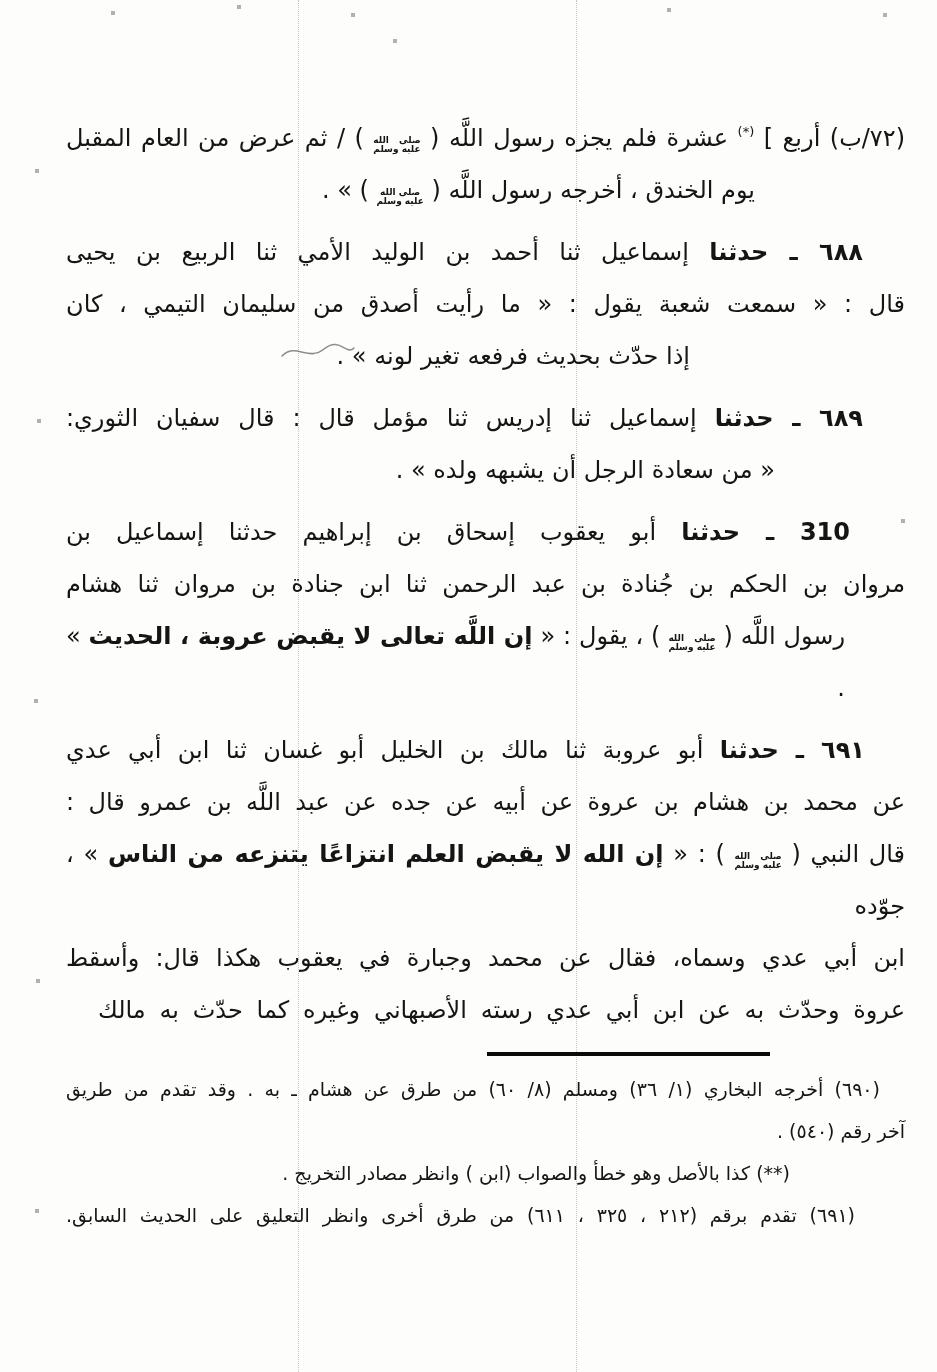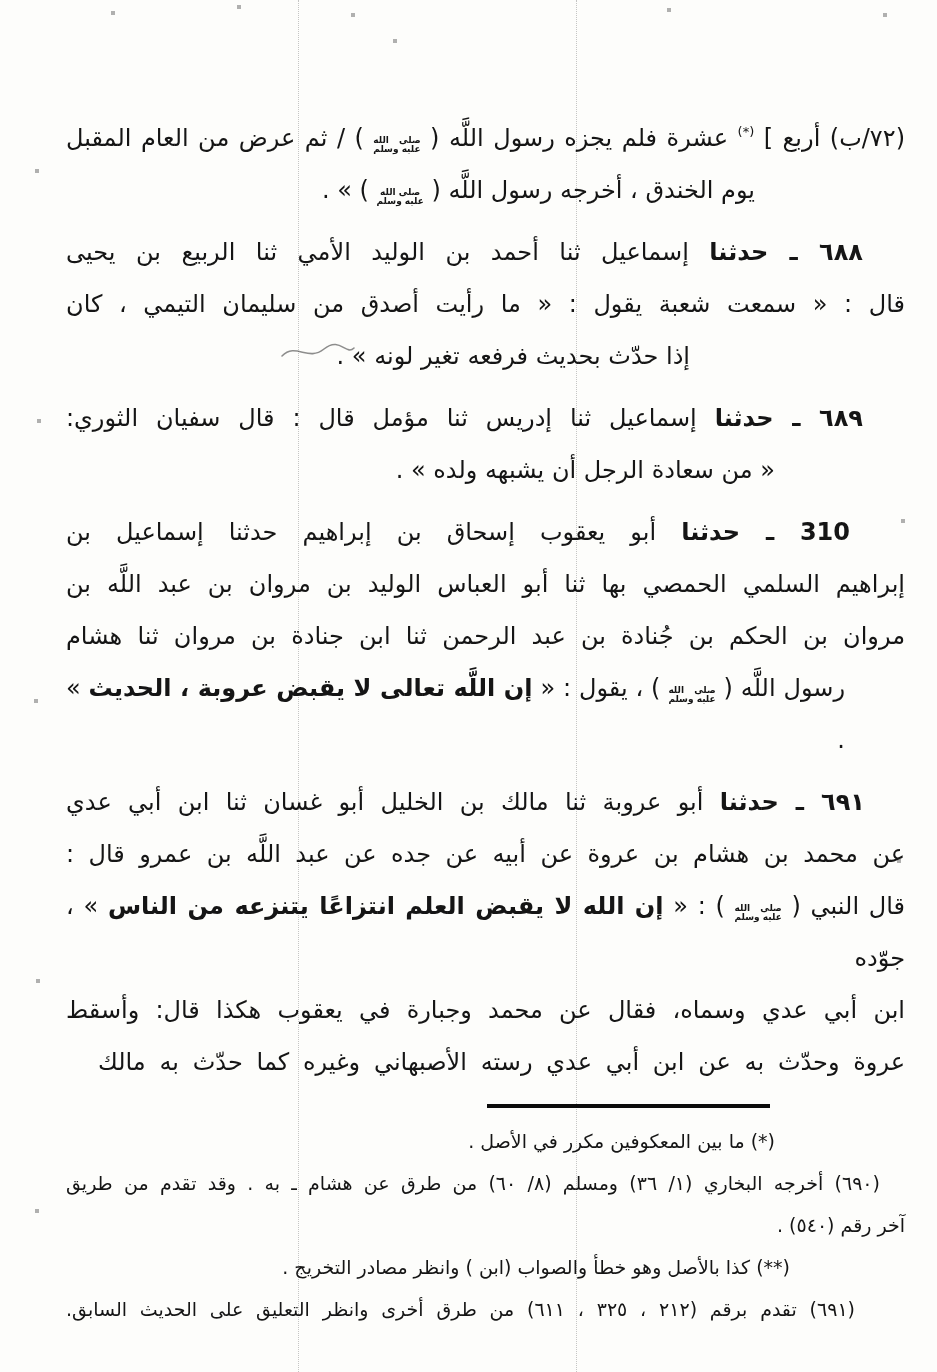--- a/index.html
+++ b/index.html
@@ -111,40 +111,36 @@
         <div class="line fit-justify" style="padding-right: 42px;"><span class="seg-bold">٦٨٨ ـ حدثنا</span><span class="seg-normal"> إسماعيل ثنا أحمد بن الوليد الأمي ثنا الربيع بن يحيى</span></div>
         <div class="line fit-justify" style="padding-right: 0px;"><span class="seg-normal">قال : « سمعت شعبة يقول : « ما رأيت أصدق من سليمان التيمي ، كان</span></div>
         <div class="line fit-natural" style="padding-right: 215px;"><span class="seg-normal">إذا حدّث بحديث فرفعه تغير لونه » .</span></div>
       </div>
       <div class="para">
         <div class="line fit-justify" style="padding-right: 42px;"><span class="seg-bold">٦٨٩ ـ حدثنا</span><span class="seg-normal"> إسماعيل ثنا إدريس ثنا مؤمل قال : قال سفيان الثوري:</span></div>
         <div class="line fit-natural" style="padding-right: 130px;"><span class="seg-normal">« من سعادة الرجل أن يشبهه ولده » .</span></div>
       </div>
       <div class="para">
         <div class="line fit-justify" style="padding-right: 55px;"><span class="seg-bold">310 ـ حدثنا</span><span class="seg-normal"> أبو يعقوب إسحاق بن إبراهيم حدثنا إسماعيل بن</span></div>
-        <div class="line fit-justify" style="padding-right: 0px;"><span class="seg-normal">إبراهيم السلمي الحمصي بها ثنا أبو العباس الوليد بن مروان بن عبد اللَّه بن</span></div>
         <div class="line fit-justify" style="padding-right: 0px;"><span class="seg-normal">مروان بن الحكم بن جُنادة بن عبد الرحمن ثنا ابن جنادة بن مروان ثنا هشام</span></div>
         <div class="line fit-justify" style="padding-right: 60px;"><span class="seg-normal">رسول اللَّه ( </span><span class="salla"><span>صلى الله</span><span>عليه وسلم</span></span><span class="seg-normal"> ) ، يقول : « </span><span class="seg-bold">إن اللَّه تعالى لا يقبض عروبة ، الحديث</span><span class="seg-normal"> » .</span></div>
       </div>
       <div class="para">
         <div class="line fit-justify" style="padding-right: 40px;"><span class="seg-bold">٦٩١ ـ حدثنا</span><span class="seg-normal"> أبو عروبة ثنا مالك بن الخليل أبو غسان ثنا ابن أبي عدي</span></div>
         <div class="line fit-justify" style="padding-right: 0px;"><span class="seg-normal">عن محمد بن هشام بن عروة عن أبيه عن جده عن عبد اللَّه بن عمرو قال :</span></div>
         <div class="line fit-justify" style="padding-right: 0px;"><span class="seg-normal">قال النبي ( </span><span class="salla"><span>صلى الله</span><span>عليه وسلم</span></span><span class="seg-normal"> ) : « </span><span class="seg-bold">إن الله لا يقبض العلم انتزاعًا يتنزعه من الناس</span><span class="seg-normal"> » ، جوّده</span></div>
         <div class="line fit-justify" style="padding-right: 0px;"><span class="seg-normal">ابن أبي عدي وسماه، فقال عن محمد وجبارة في يعقوب هكذا قال: وأسقط</span></div>
         <div class="line fit-justify" style="padding-right: 0px; margin-left: 32px;"><span class="seg-normal">عروة وحدّث به عن ابن أبي عدي رسته الأصبهاني وغيره كما حدّث به مالك</span></div>
       </div>
     </main>
 
   <div class="fn-sep"></div>
 
   <section class="footnotes" id="footnotes">
       <div class="para">
-        <div class="line fit-natural" style="padding-right: 130px;"><span class="seg-normal">(*) ما بين المعكوفين مكرر في الأصل .</span></div>
-      </div>
-      <div class="para">
         <div class="line fit-justify" style="padding-right: 25px;"><span class="seg-normal">(٦٩٠) أخرجه البخاري (١/ ٣٦) ومسلم (٨/ ٦٠) من طرق عن هشام ـ به . وقد تقدم من طريق</span></div>
         <div class="line fit-natural" style="padding-right: 0px;"><span class="seg-normal">آخر رقم (٥٤٠) .</span></div>
       </div>
       <div class="para">
         <div class="line fit-natural" style="padding-right: 115px;"><span class="seg-normal">(**) كذا بالأصل وهو خطأ والصواب (ابن ) وانظر مصادر التخريج .</span></div>
       </div>
       <div class="para">
         <div class="line fit-justify" style="padding-right: 50px;"><span class="seg-normal">(٦٩١) تقدم برقم (٢١٢ ، ٣٢٥ ، ٦١١) من طرق أخرى وانظر التعليق على الحديث السابق.</span></div>
       </div>
     </section>

